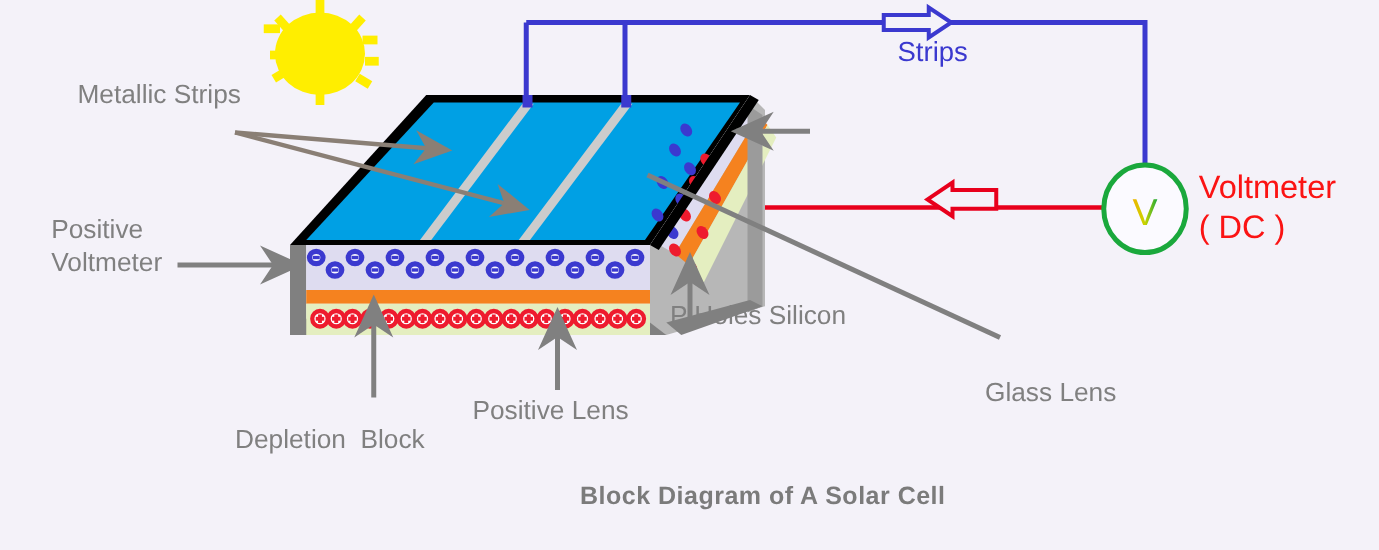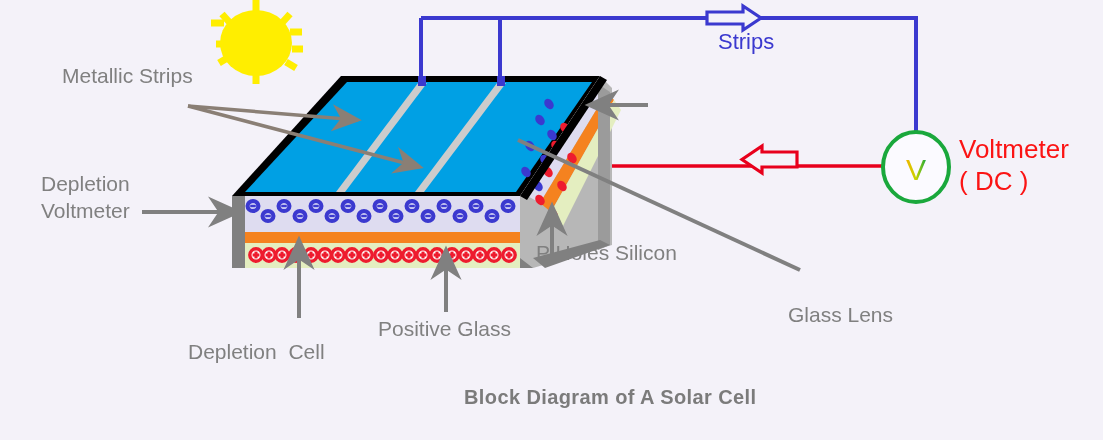--- a/index.html
+++ b/index.html
@@ -372,26 +372,26 @@
     </g>
 
     <g>
       <rect x="418" y="76" width="8" height="10" fill="#3b39cf"></rect>
       <rect x="497" y="76" width="8" height="10" fill="#3b39cf"></rect>
     </g>
   </svg>
 
   <div class="lbl lbl-gray" style="left:62px; top:64px;">Metallic Strips</div>
 
-  <div class="lbl lbl-gray" style="left:41px; top:172px;">Depletion</div>
+  <div class="lbl lbl-gray" style="left:41px; top:172px;">Positive</div>
   <div class="lbl lbl-gray" style="left:41px; top:199px;">Voltmeter</div>
 
-  <div class="lbl lbl-gray" style="left:188px; top:340px;">Depletion  Cell</div>
-
-  <div class="lbl lbl-gray" style="left:378px; top:317px;">Positive Glass</div>
+  <div class="lbl lbl-gray" style="left:188px; top:340px;">Depletion  Block</div>
+
+  <div class="lbl lbl-gray" style="left:378px; top:317px;">Positive Lens</div>
 
 
   <div class="lbl lbl-gray" style="left:536px; top:241px;">P Holes Silicon</div>
 
   <div class="lbl lbl-gray" style="left:788px; top:270px;margin-top:33px;">Glass Lens</div>
 
   <div class="lbl lbl-blue" style="left:718px; top:29px;">Strips</div>
 
   <div class="lbl lbl-red" style="left:959px; top:134px;">Voltmeter</div>
   <div class="lbl lbl-red" style="left:959px; top:166px;">( DC )</div>

